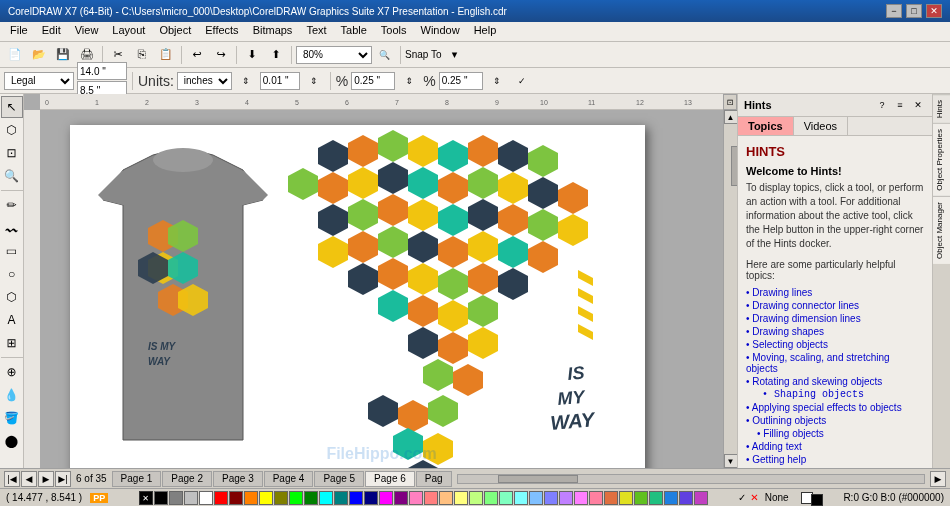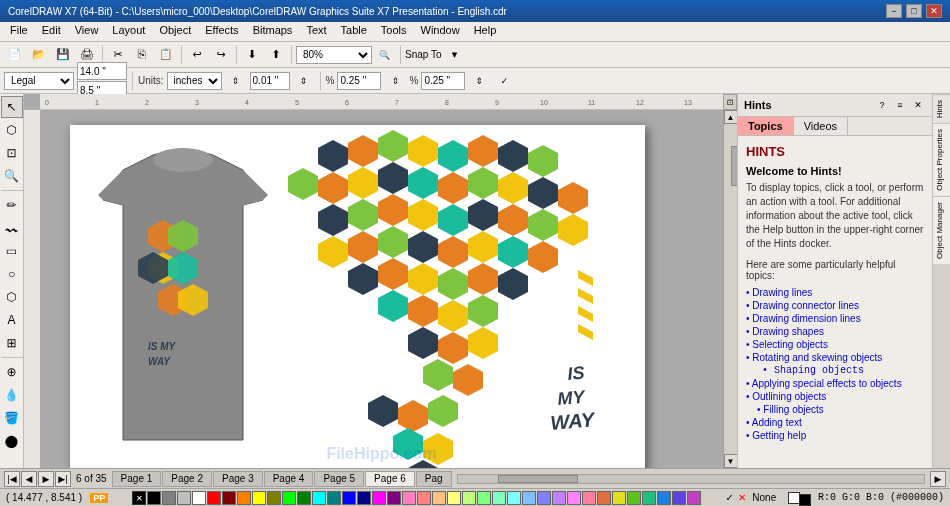--- a/index.html
+++ b/index.html
@@ -61,21 +61,21 @@
       display: flex;
       align-items: center;
       padding: 0 4px;
       border-bottom: 1px solid #c0bdb8;
       gap: 3px;
       font-size: 10px;
     }
     .prop-input {
       height: 18px; border: 1px solid #a0a0a0; background: white; padding: 0 2px; font-size: 10px;
     }
-    .prop-label { font-size: 10px; color: #333; }
+    .prop-label { font-size: 14px; color: #333; }
 
     
     #main-layout {
       display: flex;
       height: calc(506px - 22px - 20px - 26px - 26px - 20px - 18px);
     }
 
     
     #tools-panel {
       width: 24px;
@@ -571,20 +571,21 @@
       <div id="hints-title" style="font-size:13px;font-weight:bold;color:#8B0000;margin-bottom:6px;">HINTS</div>
       <div style="font-size:11px;font-weight:bold;margin-bottom:4px;">Welcome to Hints!</div>
       <div id="hints-intro" style="font-size:10px;color:#333;line-height:1.4;margin-bottom:8px;">To display topics, click a tool, or perform an action with a tool. For additional information about the active tool, click the Help button in the upper-right corner of the Hints docker.</div>
       <div id="hints-subtext" style="font-size:10px;color:#333;margin-bottom:6px;">Here are some particularly helpful topics:</div>
       <div id="hints-links">
           <span class="hint-link" style="color: rgb(0, 0, 204); font-size: 10px; display: block; margin: 2px 0px; cursor: pointer;">• Drawing lines</span>
           <span class="hint-link" style="color: rgb(0, 0, 204); font-size: 10px; display: block; margin: 2px 0px; cursor: pointer;">• Drawing connector lines</span>
           <span class="hint-link" style="color: rgb(0, 0, 204); font-size: 10px; display: block; margin: 2px 0px; cursor: pointer;">• Drawing dimension lines</span>
           <span class="hint-link" style="color: rgb(0, 0, 204); font-size: 10px; display: block; margin: 2px 0px; cursor: pointer;">• Drawing shapes</span>
           <span class="hint-link" style="color: rgb(0, 0, 204); font-size: 10px; display: block; margin: 2px 0px; cursor: pointer;">• Selecting objects</span>
+          <span class="hint-link" style="color: rgb(0, 0, 204); font-size: 10px; display: block; margin: 2px 0px; cursor: pointer;">• Moving, scaling, and stretching objects</span>
           <span class="hint-link" style="color: rgb(0, 0, 204); font-size: 10px; display: block; margin: 2px 0px; cursor: pointer;">• Rotating and skewing objects</span>
           <span class="hint-link" style="color: rgb(0, 0, 204); font-size: 10px; display: block; margin: 2px 16px; cursor: pointer; font-family: Liberation Mono, monospace;">• Shaping objects</span>
           <span class="hint-link" style="color: rgb(0, 0, 204); font-size: 10px; display: block; margin: 2px 0px; cursor: pointer;">• Applying special effects to objects</span>
           <span class="hint-link" style="color: rgb(0, 0, 204); font-size: 10px; display: block; margin: 2px 0px; cursor: pointer;">• Outlining objects</span>
           <span class="hint-link" style="color: rgb(0, 0, 204); font-size: 10px; display: block; margin: 2px 11px; cursor: pointer;">• Filling objects</span>
           <span class="hint-link" style="color: rgb(0, 0, 204); font-size: 10px; display: block; margin: 2px 0px; cursor: pointer;">• Adding text</span>
           <span class="hint-link" style="color: rgb(0, 0, 204); font-size: 10px; display: block; margin: 2px 0px; cursor: pointer;">• Getting help</span>
         </div>
     </div>
   </div>
@@ -668,15 +669,15 @@
       </div>
   </div>
   <div class="status-section">
     <span>✓</span>
     <span style="color:red;">✕</span>
     <span style="margin-left:2px;">None</span>
     <span style="margin-left:8px;">
       <span style="display:inline-block;width:12px;height:12px;background:white;border:1px solid #333;vertical-align:middle;"></span>
       <span style="display:inline-block;width:12px;height:12px;background:black;border:1px solid #333;vertical-align:middle;margin-left:-4px;margin-top:4px;"></span>
     </span>
-    <span style="margin-left:3px;font-family:Liberation Mono, monospace;">R:0 G:0 B:0 (#000000)</span>
+    <span style="margin-left:16px;">R:0 G:0 B:0 (#000000)</span>
   </div>
 </div>
 
 </body></html>

